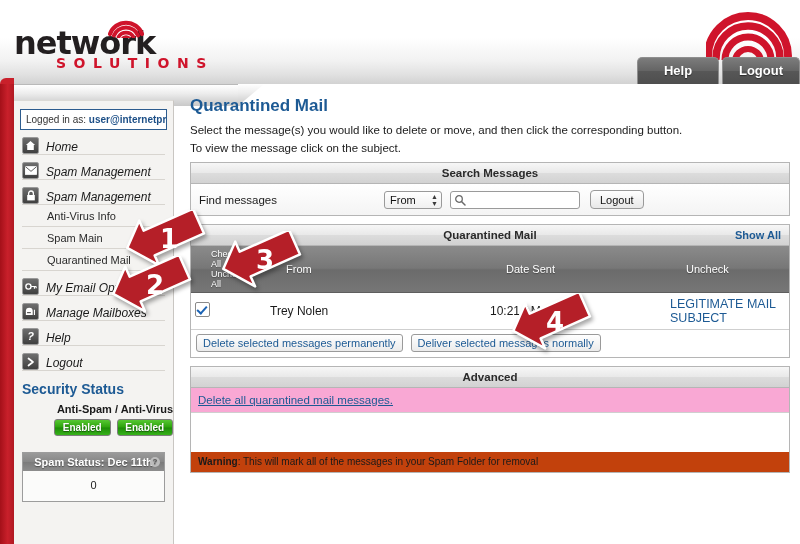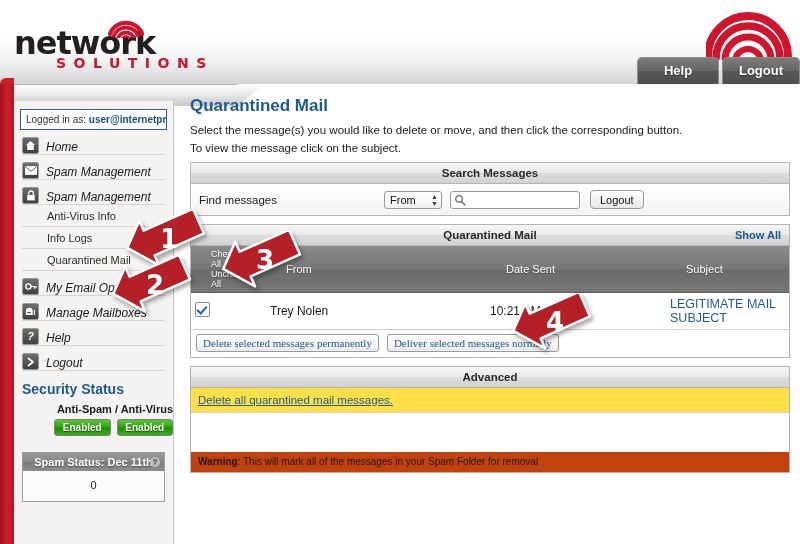--- a/index.html
+++ b/index.html
@@ -406,28 +406,28 @@
     gap: 8px;
   }
   .action-btn {
     border: 1px solid #9a9a9a;
     border-radius: 3px;
     background: linear-gradient(to bottom, #ffffff 0%, #f4f4f4 55%, #ebebeb 100%);
     color: #1d5a94;
     font-size: 11px;
     padding: 2px 6px;
     cursor: pointer;
-    font-family: Liberation Serif, serif;
+    font-family: Liberation Sans, sans-serif;
   }
 
   
   #adv-link-row {
     padding: 5px 7px;
     border-bottom: 1px solid #cfcfcf;
-    background: #fde047;
+    background: #f9a8d4;
   }
   #adv-link {
     color: #1d5a94;
     font-size: 11.5px;
     text-decoration: underline;
     cursor: pointer;
   }
   #adv-warn-row {
     padding: 4px 7px 5px 7px;
     font-size: 10px;
@@ -520,21 +520,21 @@
     <span class="ic">
       <svg width="10" height="11" viewBox="0 0 10 11">
           <path d="M2.6 5 V3.4 A2.4 2.4 0 0 1 7.4 3.4 V5" fill="none" stroke="#fff" stroke-width="1.3"></path>
           <rect x="1.2" y="5" width="7.6" height="5.4" fill="#fff"></rect>
         </svg>
     </span>
     <span>Spam Management</span>
   </div>
 
   <div class="side-sub">Anti-Virus Info</div>
-  <div class="side-sub">Info Logs</div>
+  <div class="side-sub">Spam Main</div>
   <div class="side-sub">Quarantined Mail</div>
 
   <div class="side-item">
     <span class="ic">
       <svg width="12" height="9" viewBox="0 0 14 10">
           <circle cx="4" cy="5" r="3" fill="none" stroke="#fff" stroke-width="1.6"></circle>
           <path d="M7 5 H13 M11 5 V7.6 M13 5 V7" stroke="#fff" stroke-width="1.4" fill="none"></path>
         </svg>
     </span>
     <span>My Email Options</span>
@@ -619,21 +619,21 @@
     </div>
     <table id="mail-table">
       <thead>
         <tr>
           <th class="th-check">
             <span>Check All</span><br>
             <span>Uncheck All</span>
           </th>
           <th class="th-from">From</th>
           <th class="th-date">Date Sent</th>
-          <th class="th-subject">Subject</th>
+          <th class="th-subject">Uncheck</th>
         </tr>
       </thead>
       <tbody>
         <tr>
           <td>
             <span class="row-check"></span>
           </td>
           <td>Trey Nolen</td>
           <td>10:21 AM</td>
           <td>

